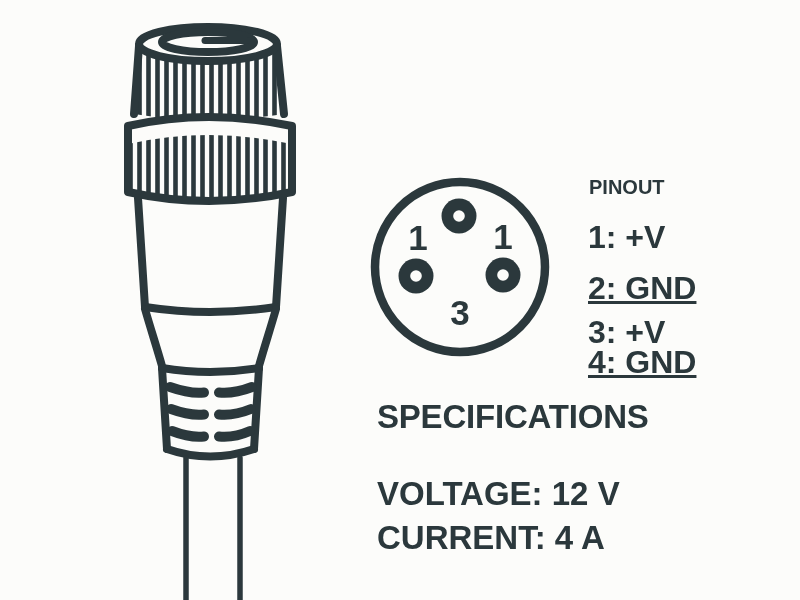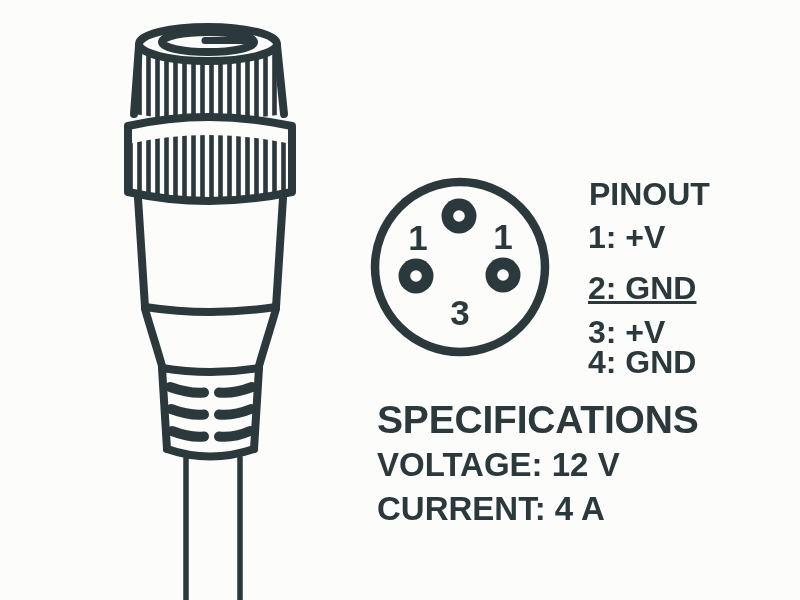--- a/index.html
+++ b/index.html
@@ -7,25 +7,25 @@
   body {
     width:800px; height:600px; position:relative; overflow:hidden;
     background:var(--bg); color:var(--ink);
     font-family:"Liberation Sans", sans-serif; font-weight:bold;
   }
   .abs { position:absolute; }
   .title {
     left:375px; top:50px; font-size:44px; line-height:47px; letter-spacing:-0.5px;
     white-space:nowrap;
   }
-  .pin-head  { left:589px; top:176px; font-size:32px; }
+  .pin-head  { left:589px; top:176px; font-size:20px; }
   .pin-line  { left:588px; font-size:32px; white-space:nowrap; }
-  .pl-0 { top:219px; } .pl-1 { top:270px;text-decoration:underline; } .pl-2 { top:314px; } .pl-3 { top:344px; }
-  .spec-head { left:377px; top:398px; font-size:39px; letter-spacing:-0.2px; }
-  .spec-line { left:377px; font-size:33px; white-space:nowrap; }
+  .pl-0 { top:219px; } .pl-1 { top:270px;text-decoration:underline; } .pl-2 { top:314px; } .pl-3 { top:344px;text-decoration:underline; }
+  .spec-head { left:377px; top:398px; font-size:33px; letter-spacing:-0.2px; }
+  .spec-line { left:377px; font-size:33px; white-space:nowrap;margin-top:29px; }
   .sp-volt { top:446px; } .sp-curr { top:490px;text-align:right; }
   svg text {
     font-family:"Liberation Sans", sans-serif; font-weight:bold;
   }
 </style>
 </head>
 <body>
 
 <svg class="abs" style="left:0;top:0;color:var(--ink)" width="800" height="600" viewBox="0 0 800 600">
   <defs>

